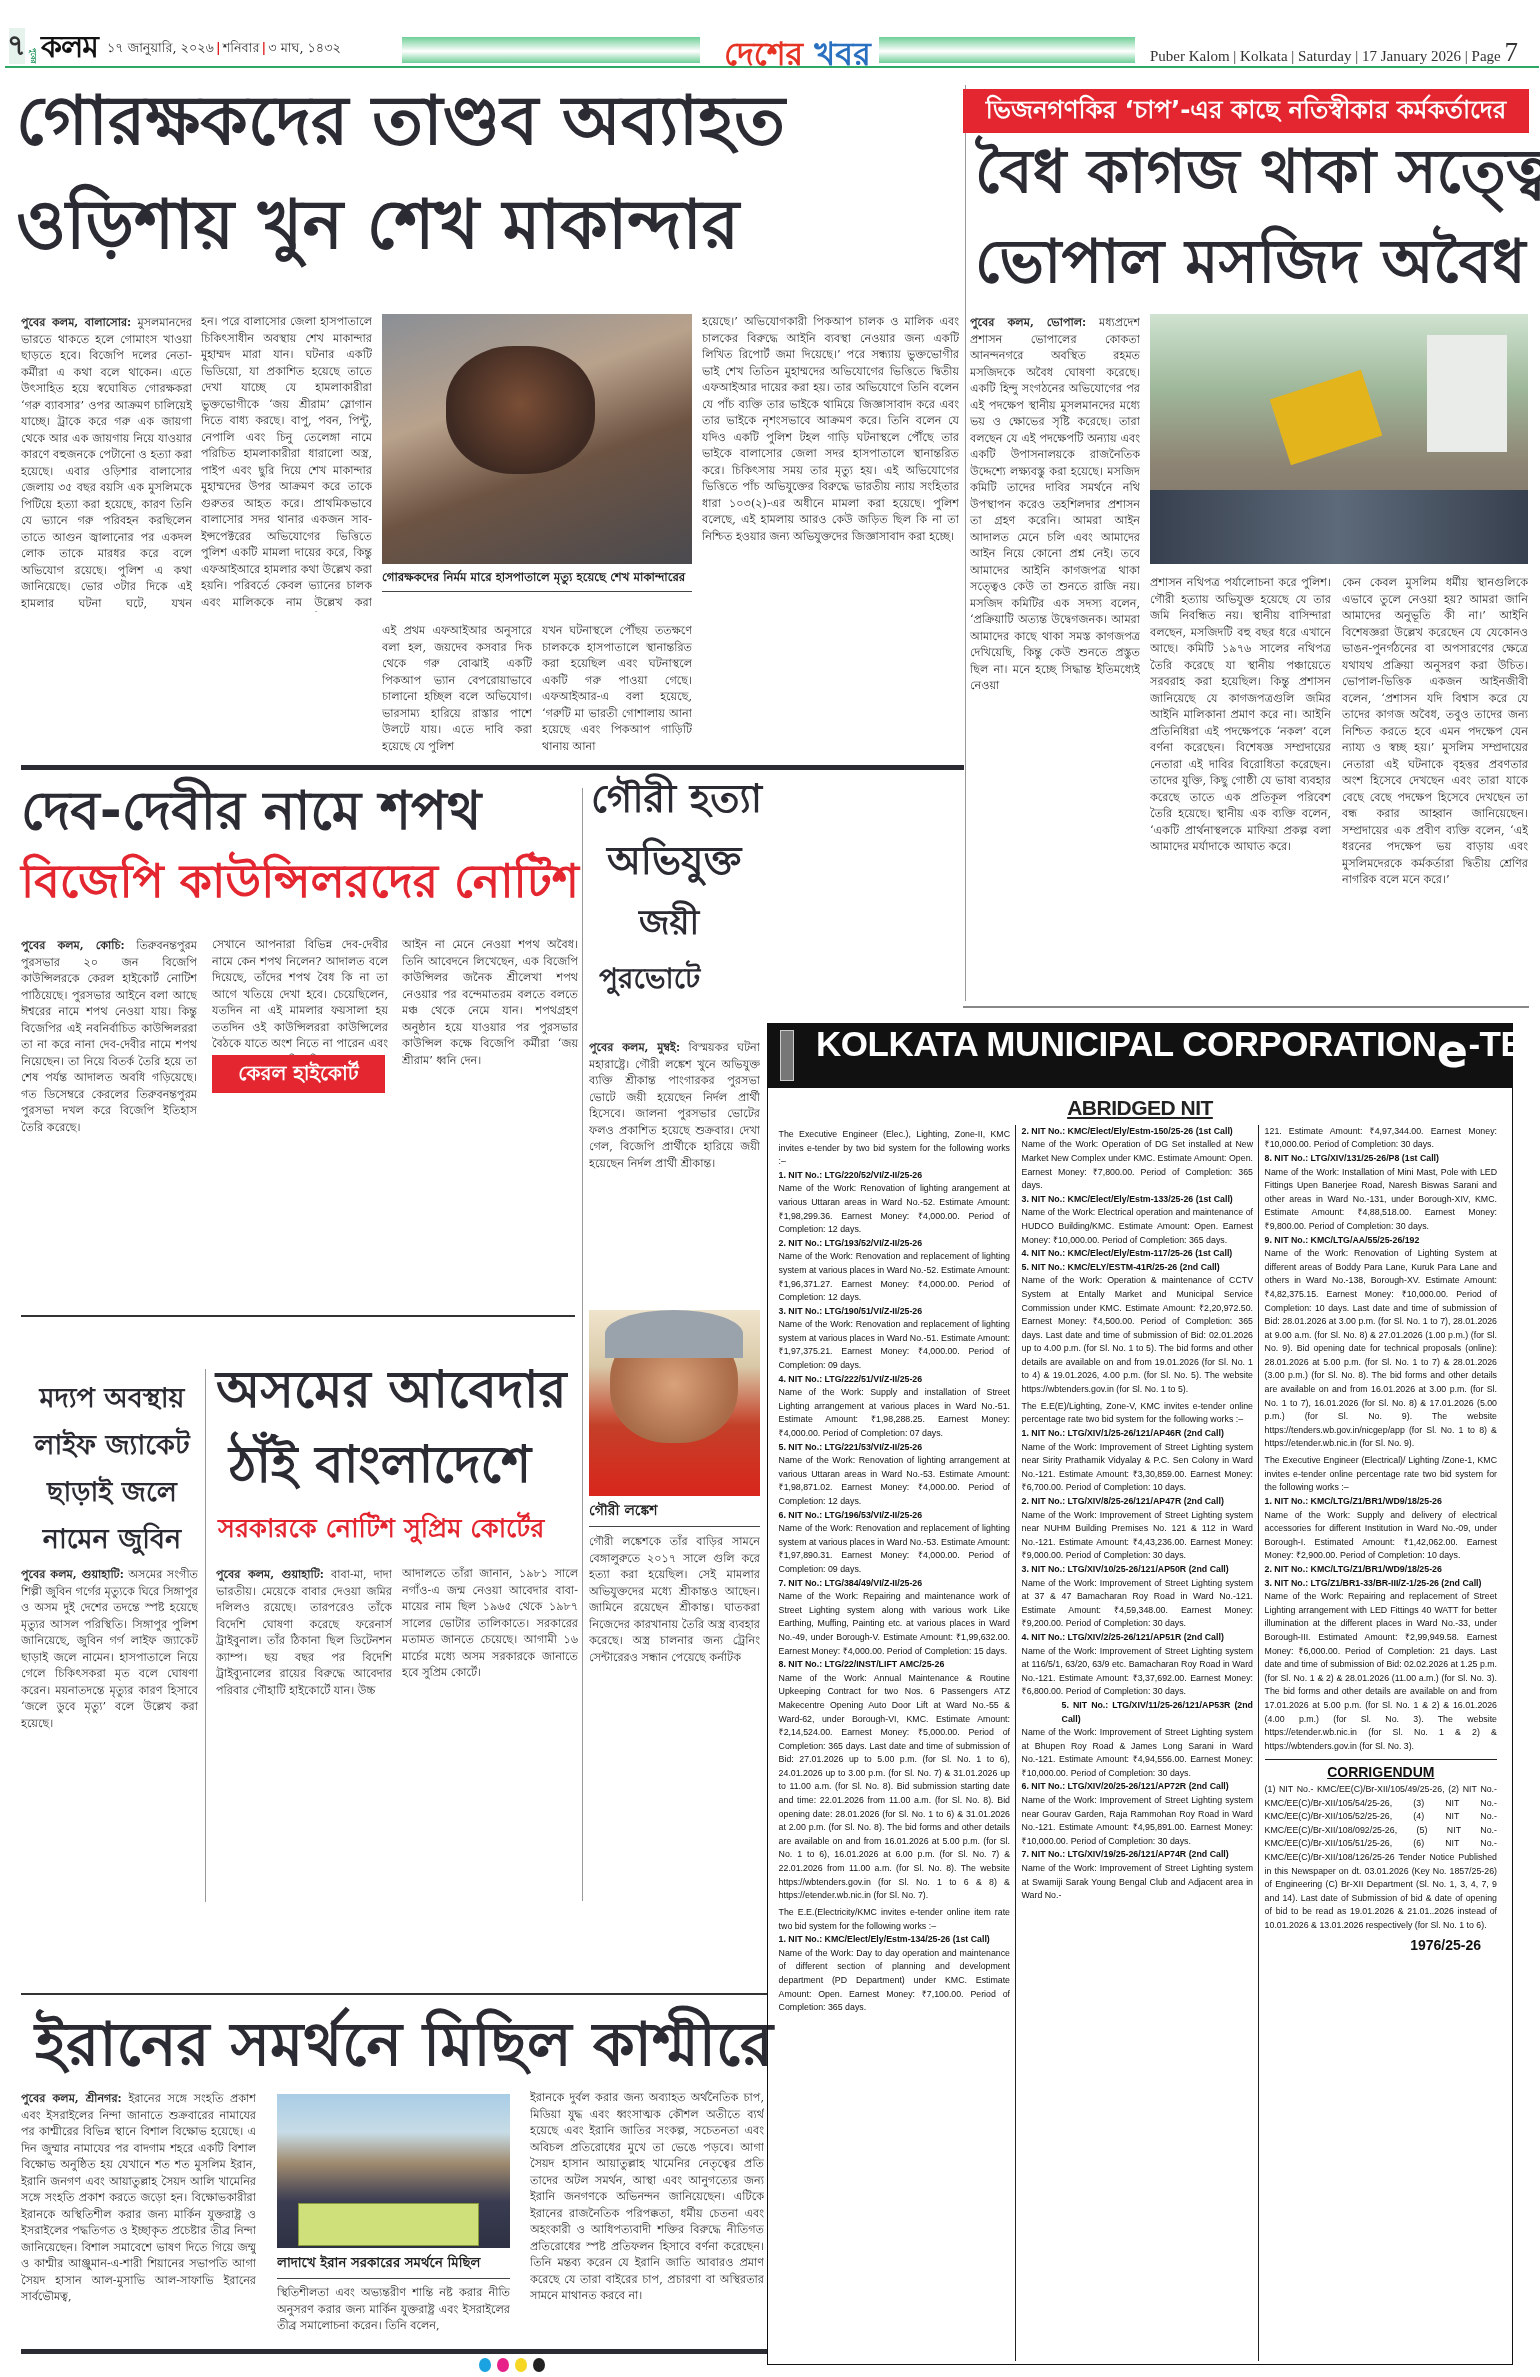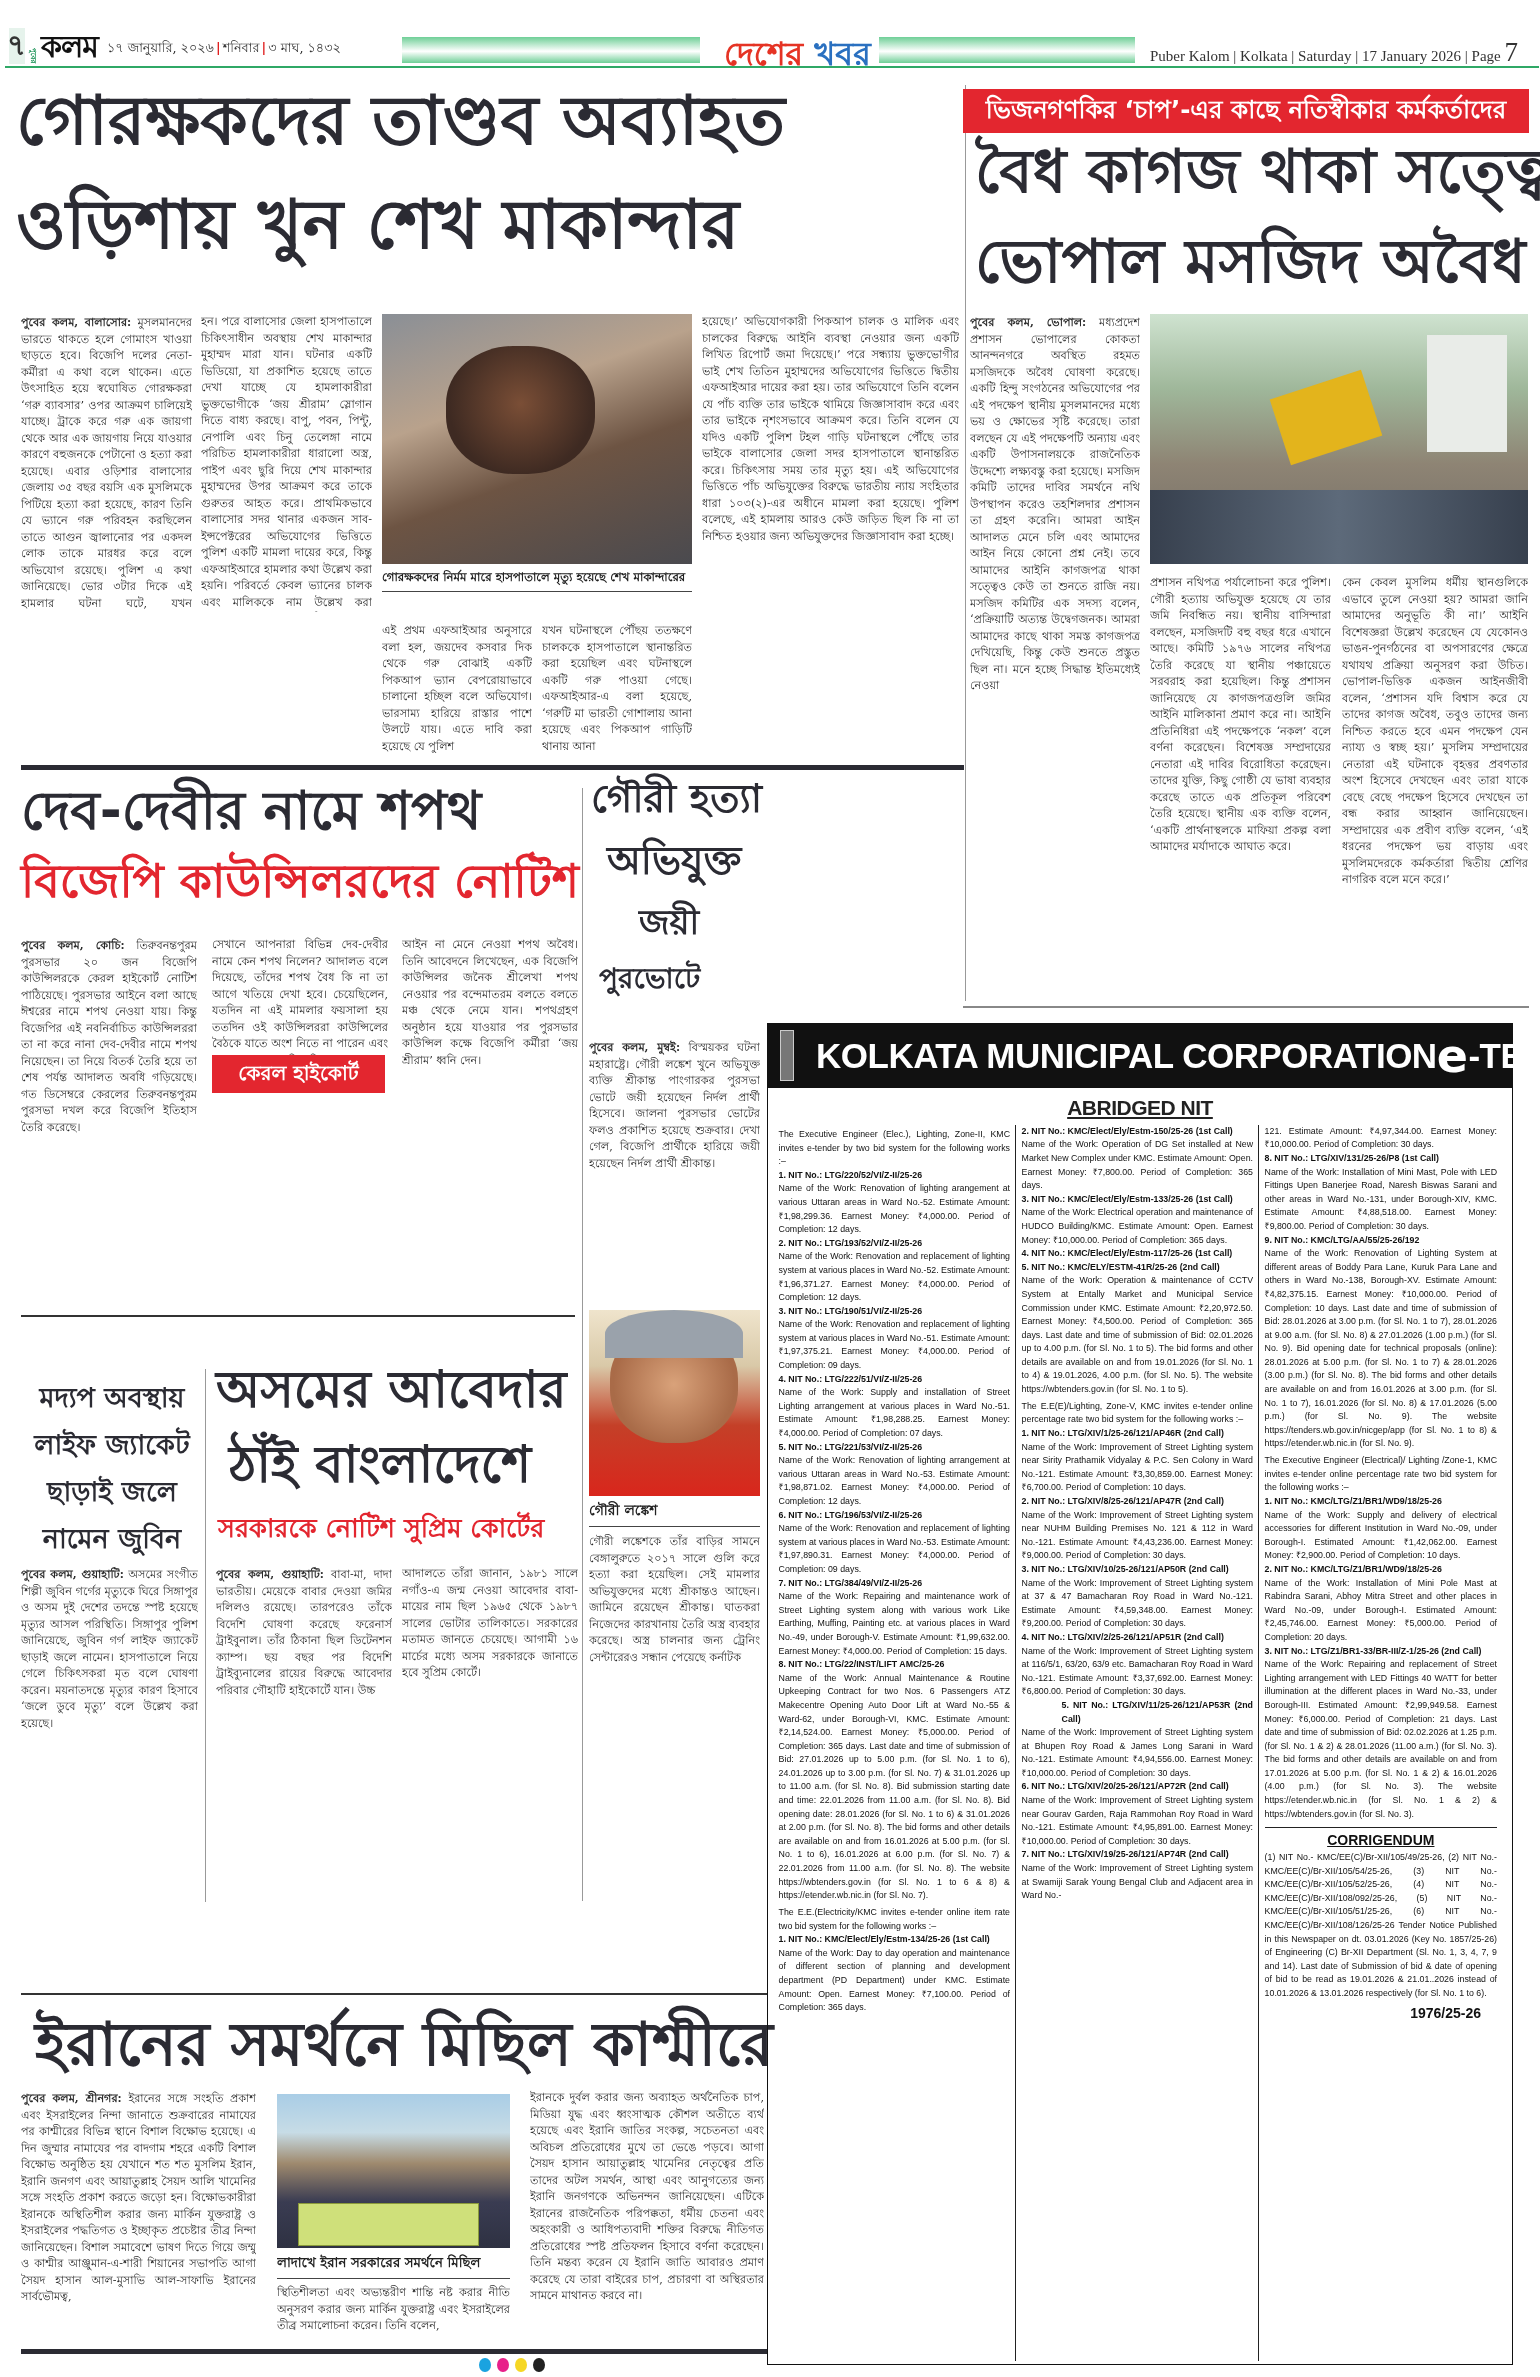--- a/index.html
+++ b/index.html
@@ -25,21 +25,21 @@
   .h-huge{font-family:"DejaVu Sans",sans-serif;font-weight:bold;color:#2b2b33;line-height:1.05;white-space:nowrap}
   .red-banner{background:#e3262f;color:#fff;font:bold 24.5px "DejaVu Sans",sans-serif;display:flex;align-items:center;justify-content:center;white-space:nowrap}
   .col-text{font:11.2px "DejaVu Serif",serif;line-height:16.5px;color:#2a2a2a;text-align:justify;overflow:hidden}
   .col-text b{font-weight:bold}
   .caption{font:bold 12.8px "DejaVu Sans",sans-serif;color:#222;text-align:left;border-bottom:1.6px solid #444;padding-bottom:3.2px;white-space:nowrap;overflow:hidden}
   .photo{overflow:hidden}
   .hr{background:#333}
   .vr{background:#999;width:1.1px}
   
   #tender{left:767px;top:1023px;width:746px;height:1342px;border:1.6px solid #111}
-  .t-head{background:#111;color:#fff;font:bold 35px "Liberation Sans",sans-serif;display:flex;align-items:center;padding-left:48px;height:64px;letter-spacing:-0.5px;white-space:nowrap}
+  .t-head{background:#111;color:#fff;font:bold 35px "Liberation Sans",sans-serif;display:flex;padding-left:48px;height:64px;letter-spacing:-0.5px;white-space:nowrap}
   .t-head .e{font-size:46px;font-family:"DejaVu Sans",sans-serif;margin-right:1.1px}
   .t-emblem{position:absolute;left:11.7px;top:6.4px;width:14px;height:51px;background:#777;border:1.1px solid #ccc}
   .t-sub{text-align:center;font:bold 21px "Liberation Sans",sans-serif;text-decoration:underline;margin:7.5px 0 5.3px;letter-spacing:-0.5px}
   .t-cols{display:flex;gap:0;padding:0 5.3px}
   .t-col{width:243px;padding:0 5.3px;font:8.8px "Liberation Sans",sans-serif;line-height:13.6px;color:#111;text-align:justify;border-right:1.1px solid #222;overflow:hidden;height:1236px}
   .t-col:last-child{border-right:none}
   .t-corr{border-top:1.1px solid #222;margin-top:5.3px;padding-top:4.3px}
   .t-corr h4{text-align:center;font:bold 14px "Liberation Sans",sans-serif;text-decoration:underline;margin-bottom:3.2px}
   .key-no{text-align:right;font:bold 14px "Liberation Sans",sans-serif;margin-top:4px;padding-right:16px}
   .dots{left:479px;top:2358px;display:flex;gap:6.4px}
@@ -208,21 +208,20 @@
       <div id="tcol3items">
           <div>121. Estimate Amount: ₹4,97,344.00. Earnest Money: ₹10,000.00. Period of Completion: 30 days.</div>
           <div style="font-weight: bold;">8. NIT No.: LTG/XIV/131/25-26/P8 (1st Call)</div>
           <div>Name of the Work: Installation of Mini Mast, Pole with LED Fittings Upen Banerjee Road, Naresh Biswas Sarani and other areas in Ward No.-131, under Borough-XIV, KMC. Estimate Amount: ₹4,88,518.00. Earnest Money: ₹9,800.00. Period of Completion: 30 days.</div>
           <div style="font-weight: bold;">9. NIT No.: KMC/LTG/AA/55/25-26/192</div>
           <div>Name of the Work: Renovation of Lighting System at different areas of Boddy Para Lane, Kuruk Para Lane and others in Ward No.-138, Borough-XV. Estimate Amount: ₹4,82,375.15. Earnest Money: ₹10,000.00. Period of Completion: 10 days. Last date and time of submission of Bid: 28.01.2026 at 3.00 p.m. (for Sl. No. 1 to 7), 28.01.2026 at 9.00 a.m. (for Sl. No. 8) &amp; 27.01.2026 (1.00 p.m.) (for Sl. No. 9). Bid opening date for technical proposals (online): 28.01.2026 at 5.00 p.m. (for Sl. No. 1 to 7) &amp; 28.01.2026 (3.00 p.m.) (for Sl. No. 8). The bid forms and other details are available on and from 16.01.2026 at 3.00 p.m. (for Sl. No. 1 to 7), 16.01.2026 (for Sl. No. 8) &amp; 17.01.2026 (5.00 p.m.) (for Sl. No. 9). The website https://tenders.wb.gov.in/nicgep/app (for Sl. No. 1 to 8) &amp; https://etender.wb.nic.in (for Sl. No. 9).</div>
           <div style="margin-top: 3.2px;">The Executive Engineer (Electrical)/ Lighting /Zone-1, KMC invites e-tender online percentage rate two bid system for the following works :–</div>
           <div style="font-weight: bold;">1. NIT No.: KMC/LTG/Z1/BR1/WD9/18/25-26</div>
           <div>Name of the Work: Supply and delivery of electrical accessories for different Institution in Ward No.-09, under Borough-I. Estimated Amount: ₹1,42,062.00. Earnest Money: ₹2,900.00. Period of Completion: 10 days.</div>
           <div style="font-weight: bold;">2. NIT No.: KMC/LTG/Z1/BR1/WD9/18/25-26</div>
-          <div>Name of the Work: Installation of Mini Pole Mast at Rabindra Sarani, Abhoy Mitra Street and other places in Ward No.-09, under Borough-I. Estimated Amount: ₹2,45,746.00. Earnest Money: ₹5,000.00. Period of Completion: 20 days.</div>
           <div style="font-weight: bold;">3. NIT No.: LTG/Z1/BR1-33/BR-III/Z-1/25-26 (2nd Call)</div>
           <div>Name of the Work: Repairing and replacement of Street Lighting arrangement with LED Fittings 40 WATT for better illumination at the different places in Ward No.-33, under Borough-III. Estimated Amount: ₹2,99,949.58. Earnest Money: ₹6,000.00. Period of Completion: 21 days. Last date and time of submission of Bid: 02.02.2026 at 1.25 p.m. (for Sl. No. 1 &amp; 2) &amp; 28.01.2026 (11.00 a.m.) (for Sl. No. 3). The bid forms and other details are available on and from 17.01.2026 at 5.00 p.m. (for Sl. No. 1 &amp; 2) &amp; 16.01.2026 (4.00 p.m.) (for Sl. No. 3). The website https://etender.wb.nic.in (for Sl. No. 1 &amp; 2) &amp; https://wbtenders.gov.in (for Sl. No. 3).</div>
         </div>
       <div class="t-corr">
         <h4>CORRIGENDUM</h4>
         <div>(1) NIT No.- KMC/EE(C)/Br-XII/105/49/25-26, (2) NIT No.- KMC/EE(C)/Br-XII/105/54/25-26, (3) NIT No.- KMC/EE(C)/Br-XII/105/52/25-26, (4) NIT No.- KMC/EE(C)/Br-XII/108/092/25-26, (5) NIT No.- KMC/EE(C)/Br-XII/105/51/25-26, (6) NIT No.- KMC/EE(C)/Br-XII/108/126/25-26 Tender Notice Published in this Newspaper on dt. 03.01.2026 (Key No. 1857/25-26) of Engineering (C) Br-XII Department (Sl. No. 1, 3, 4, 7, 9 and 14). Last date of Submission of bid &amp; date of opening of bid to be read as 19.01.2026 &amp; 21.01..2026 instead of 10.01.2026 &amp; 13.01.2026 respectively (for Sl. No. 1 to 6).</div>
         <div class="key-no">1976/25-26</div>
       </div>
     </div>
   </div>

